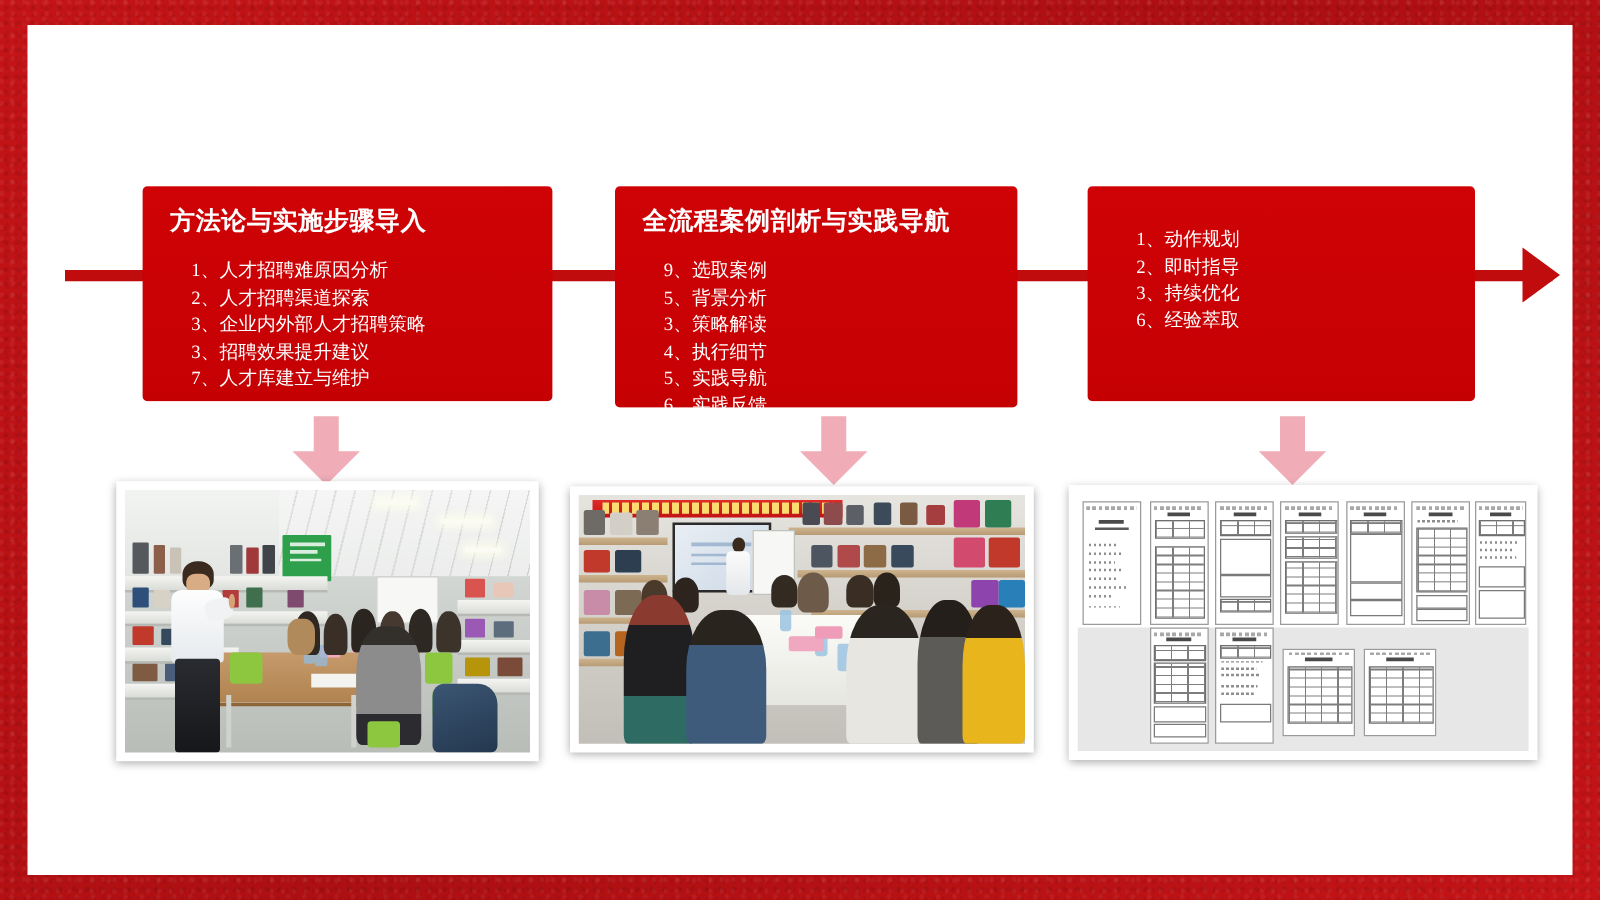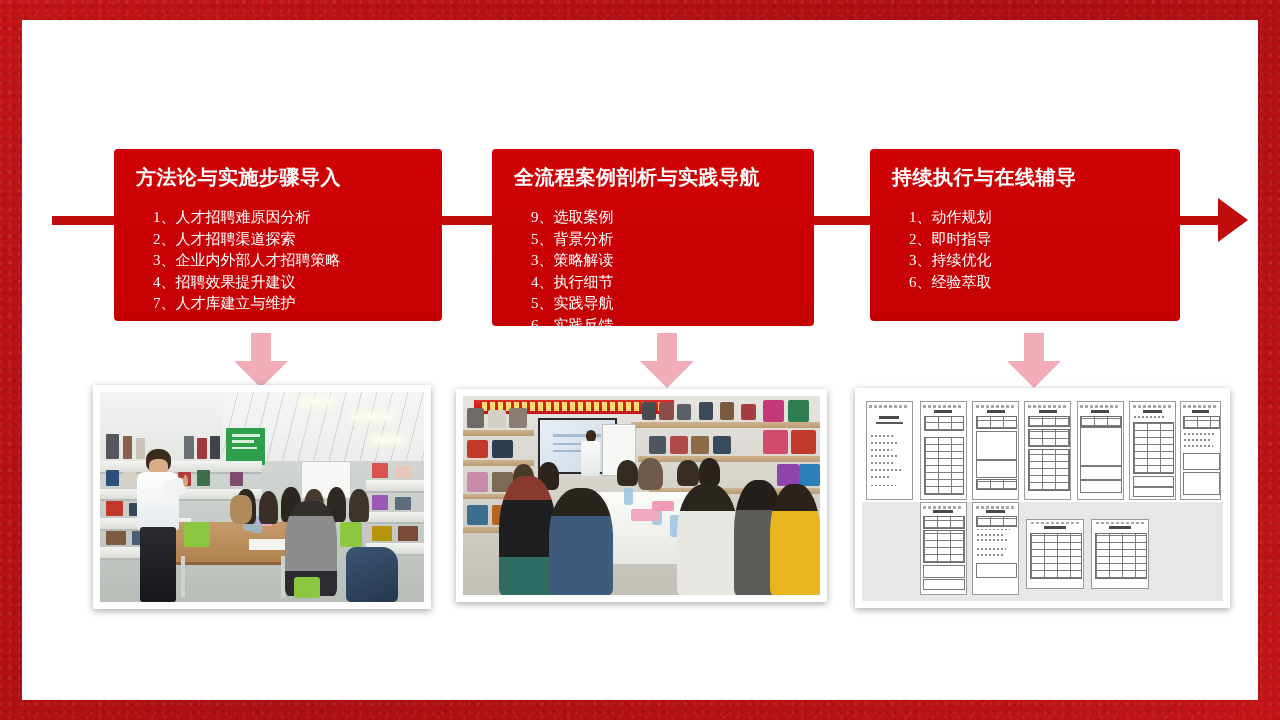--- a/index.html
+++ b/index.html
@@ -301,39 +301,38 @@
 
     <div class="flow-line"></div>
     <div class="flow-head"></div>
 
     <div class="card" id="card1">
       <div class="card-title">方法论与实施步骤导入</div>
       <ul class="card-list">
         <li>1、人才招聘难原因分析</li>
         <li>2、人才招聘渠道探索</li>
         <li>3、企业内外部人才招聘策略</li>
-        <li>4、招聘效果提升建议</li>
+        <li>3、招聘效果提升建议</li>
         <li>7、人才库建立与维护</li>
       </ul>
     </div>
 
     <div class="card" id="card2">
       <div class="card-title">全流程案例剖析与实践导航</div>
       <ul class="card-list">
         <li>9、选取案例</li>
         <li>5、背景分析</li>
         <li>3、策略解读</li>
         <li>4、执行细节</li>
         <li>5、实践导航</li>
         <li>6、实践反馈</li>
       </ul>
     </div>
 
     <div class="card" id="card3">
-      <div class="card-title">持续执行与在线辅导</div>
       <ul class="card-list">
         <li>1、动作规划</li>
         <li>2、即时指导</li>
         <li>3、持续优化</li>
         <li>6、经验萃取</li>
       </ul>
     </div>
 
     <div class="down-arrow" id="arrow1">
       <div class="stem"></div>

